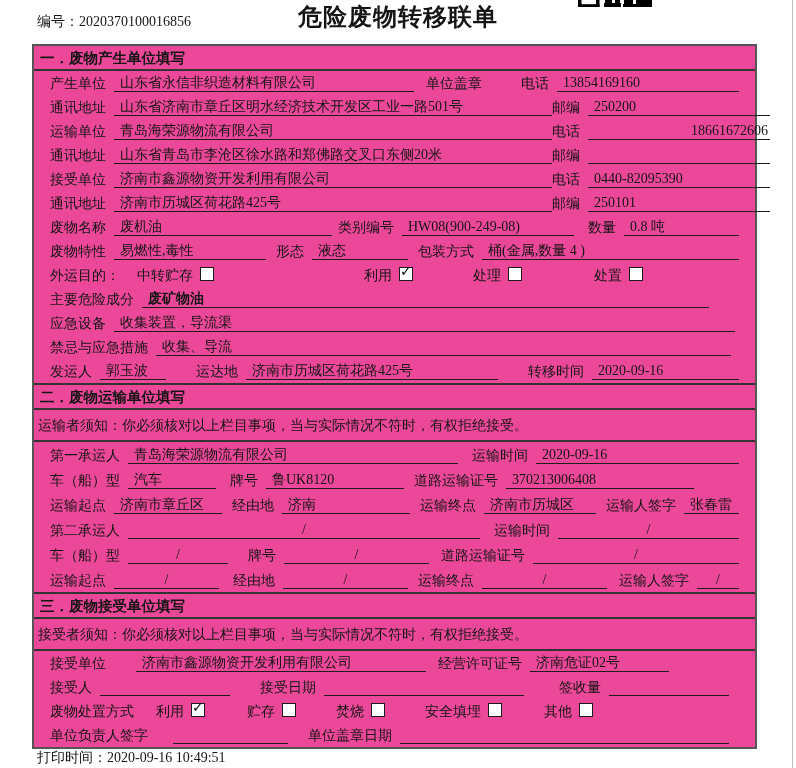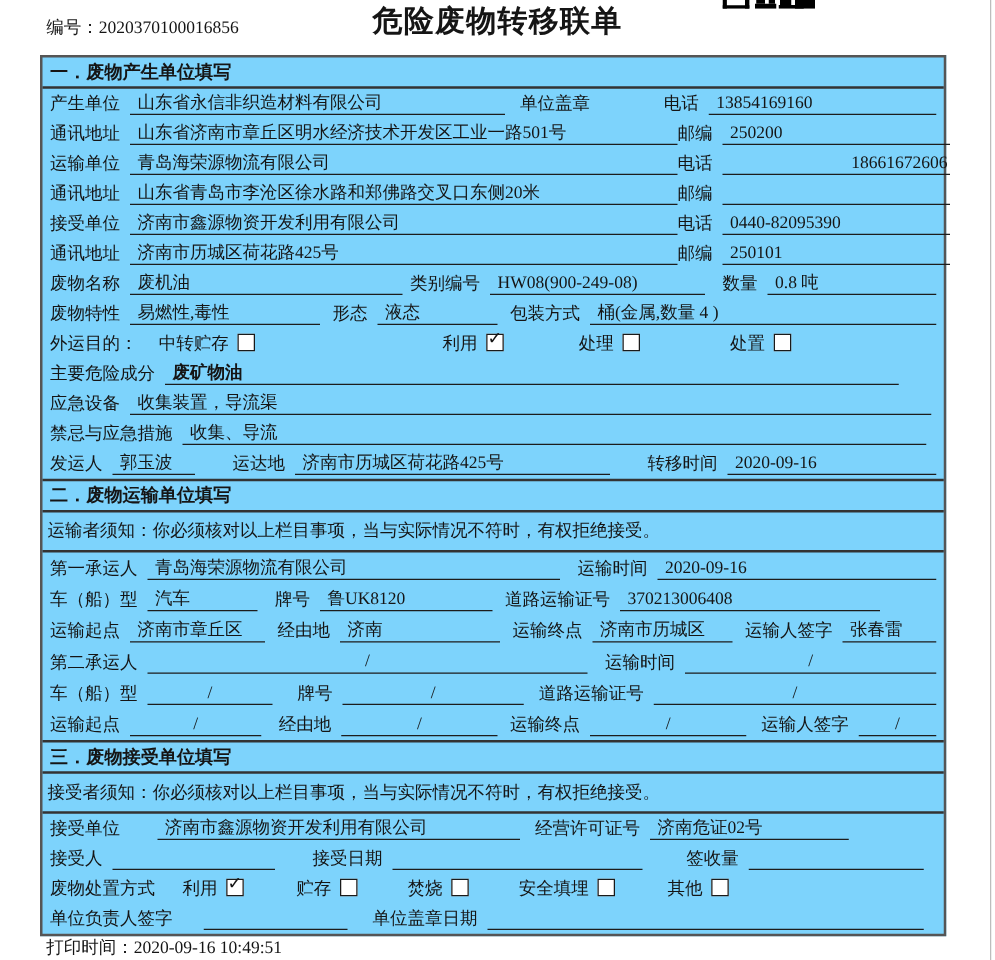--- a/index.html
+++ b/index.html
@@ -8,26 +8,26 @@
     width:796px; height:768px; background:#ffffff;
     font-family:"Liberation Serif","DejaVu Serif",serif;
     color:#151515; position:relative; overflow:hidden;
   }
   .edge-line { position:absolute; right:3px; top:0; width:1px; height:768px; background:#bdbdbd; }
   .header { position:relative; height:44px; }
   .serial { position:absolute; left:37px; top:13px; font-size:14px; white-space:nowrap; }
   .title  { position:absolute; left:0; right:0; top:1px; text-align:center;
             font-size:24px; font-weight:bold; letter-spacing:1px; }
   .qr { position:absolute; left:578px; top:0; }
-  .form-table { position:absolute; left:32px; top:44px; width:721px; border:2px solid #555555; background:#7dd3fc; }
+  .form-table { position:absolute; left:32px; top:44px; width:721px; border:2px solid #555555; background:#ec4899; }
   .sec-header { font-weight:bold; font-size:14.5px; height:18px; line-height:18px;
                 padding:3px 6px 2px; border-bottom:2px solid #333333; }
   .section + .section .sec-header { border-top:2px solid #333333; }
   .notice { height:22px; line-height:22px; padding:5px 4px 3px; border-bottom:2px solid #333333; font-size:14px; white-space:nowrap; }
-  .row { display:flex; align-items:flex-end; padding:0 6px 3px; box-sizing:border-box; }
+  .row { display:flex; align-items:flex-end; padding:0 16px 3px; box-sizing:border-box; }
   .section[data-si="0"] .row { height:24px; }
   .section[data-si="1"] .row { height:25px; }
   .section[data-si="2"] .row { height:24px; }
   .lbl { white-space:nowrap; font-size:14px; line-height:17px; flex:none; }
   .val { border-bottom:1px solid #1c1c1c; font-size:14px; line-height:17px;
          margin-left:8px; padding:0 2px 0 6px; white-space:nowrap; box-sizing:border-box; flex:none; }
   .val.fill { flex:1; }
   .val.center { text-align:center; padding-left:2px; }
   .cb { flex:none; width:12px; height:12px; border:1.5px solid #1a1a1a; margin-left:7px; margin-bottom:3px; position:relative; background:#fff; }
   .cb.checked::after { content:"✓"; position:absolute; left:0; top:-5px; font-size:14px; font-weight:bold;

